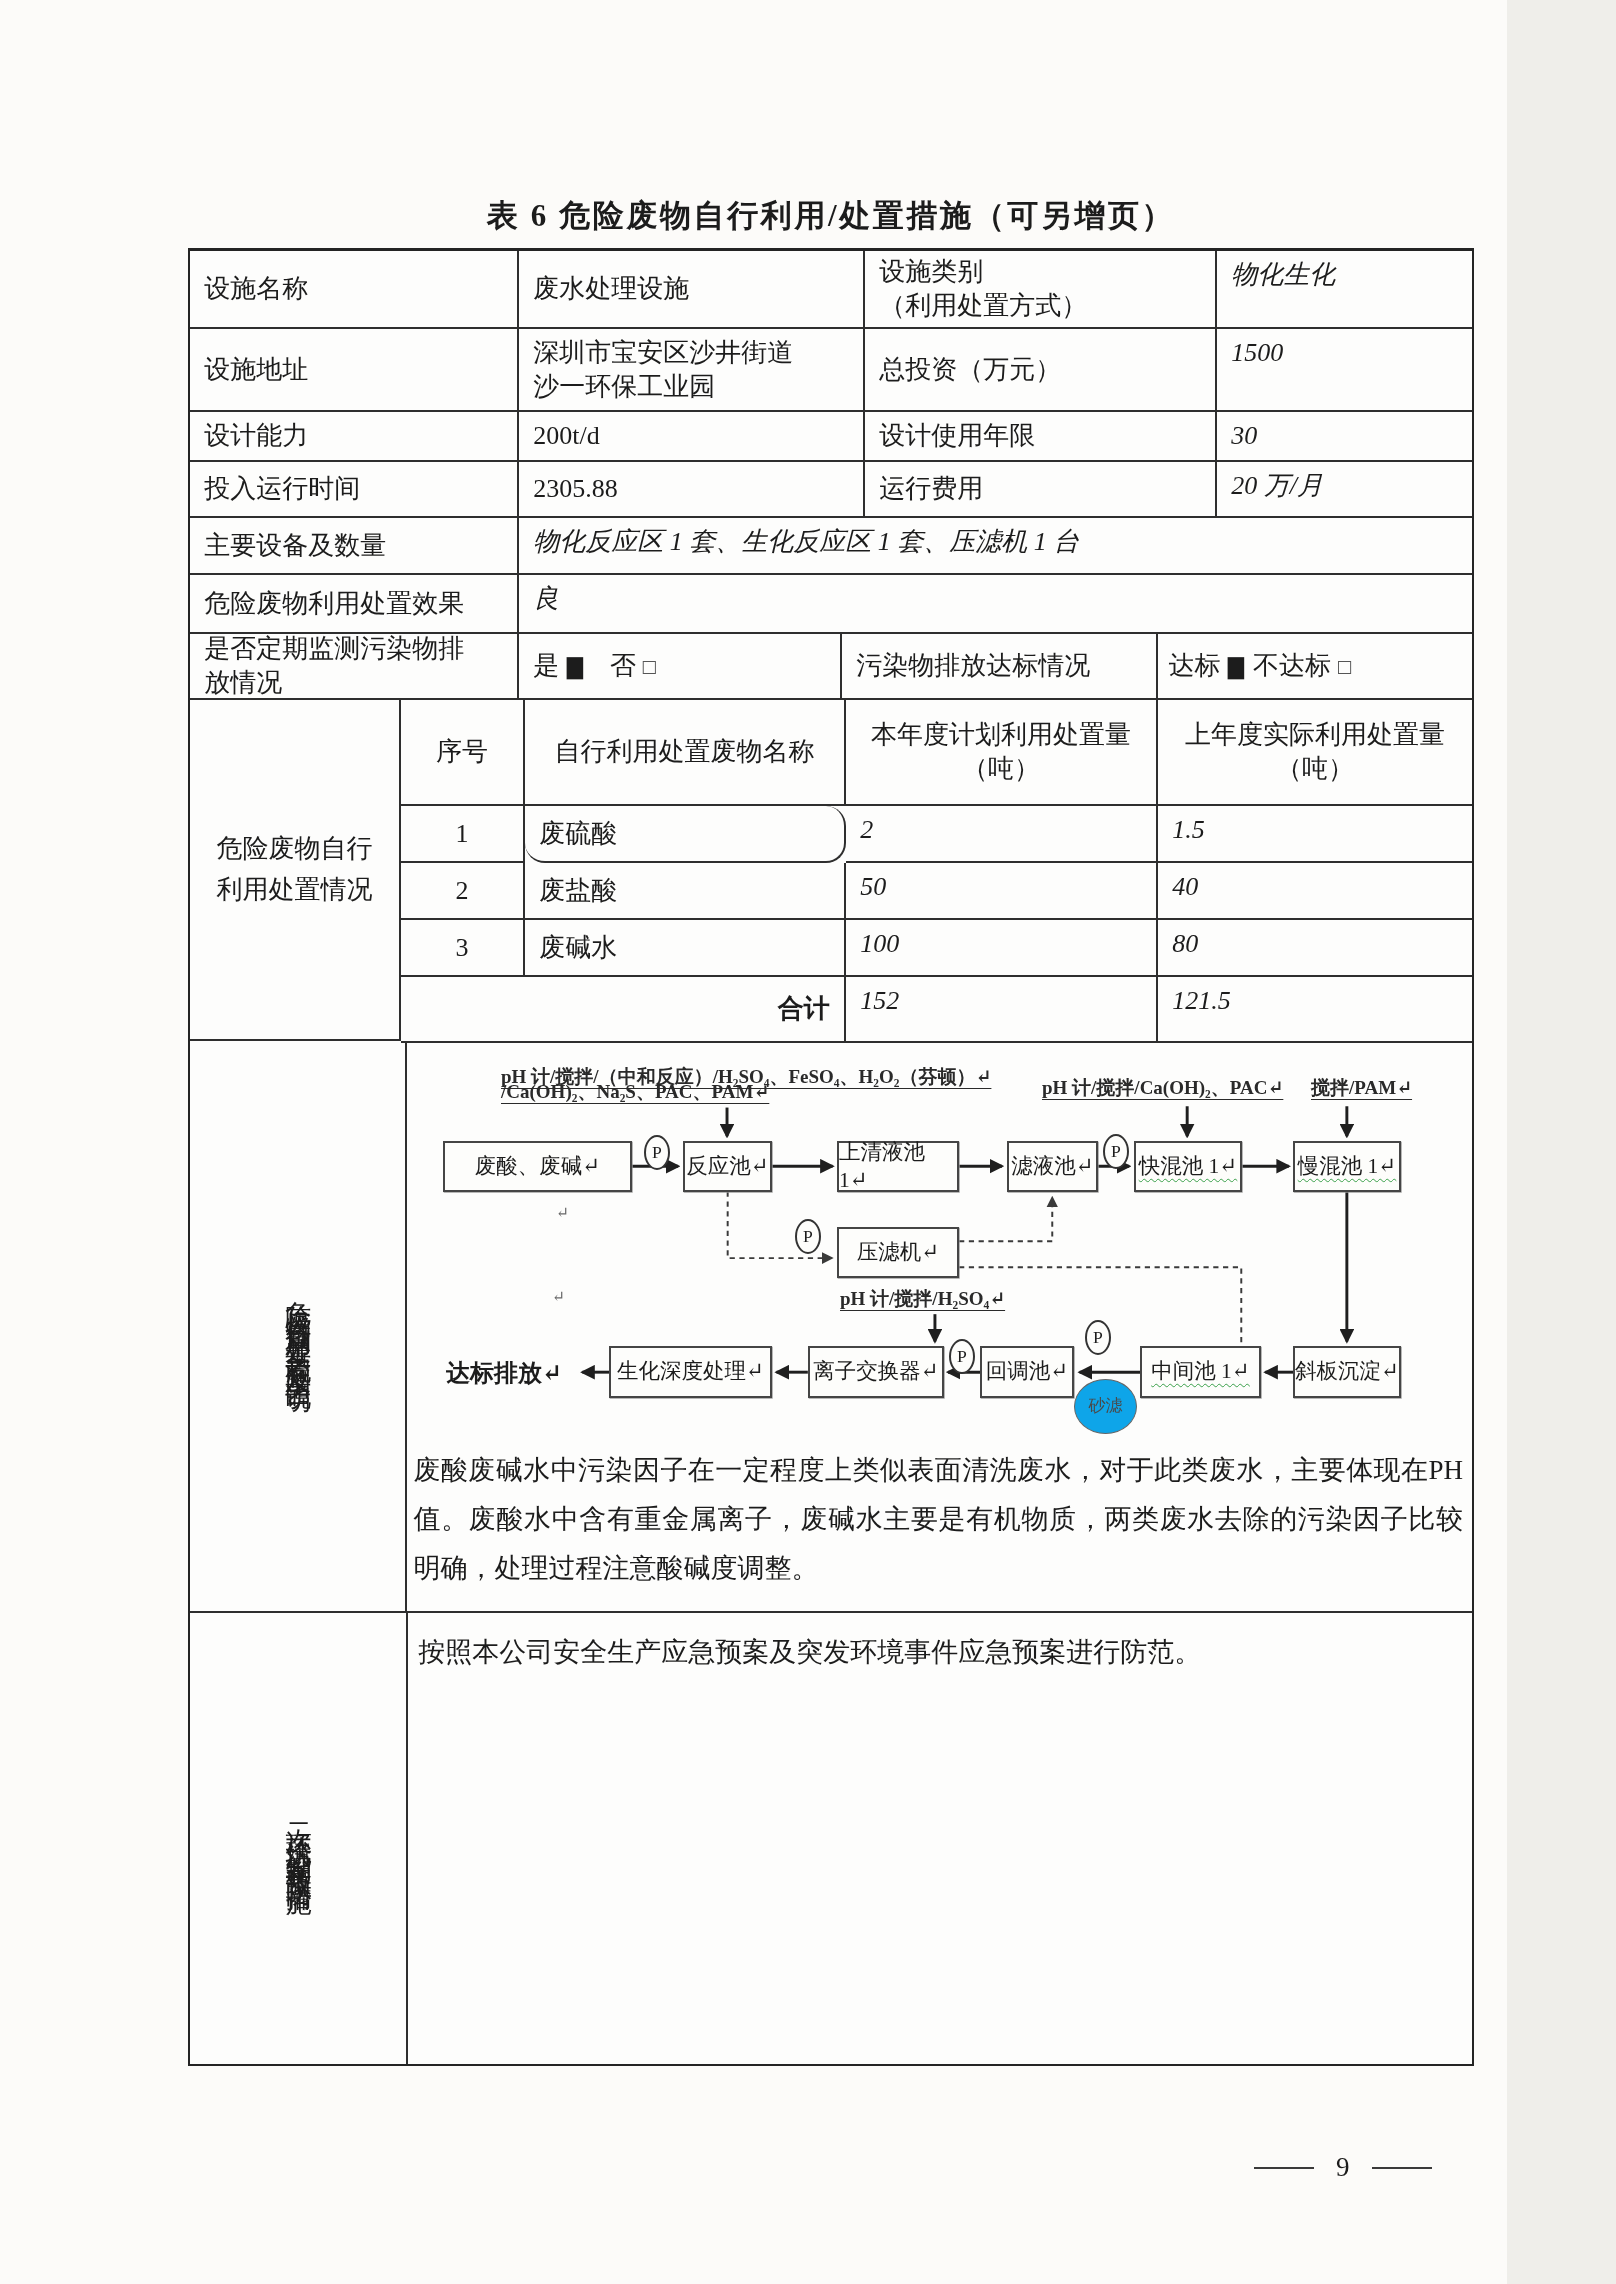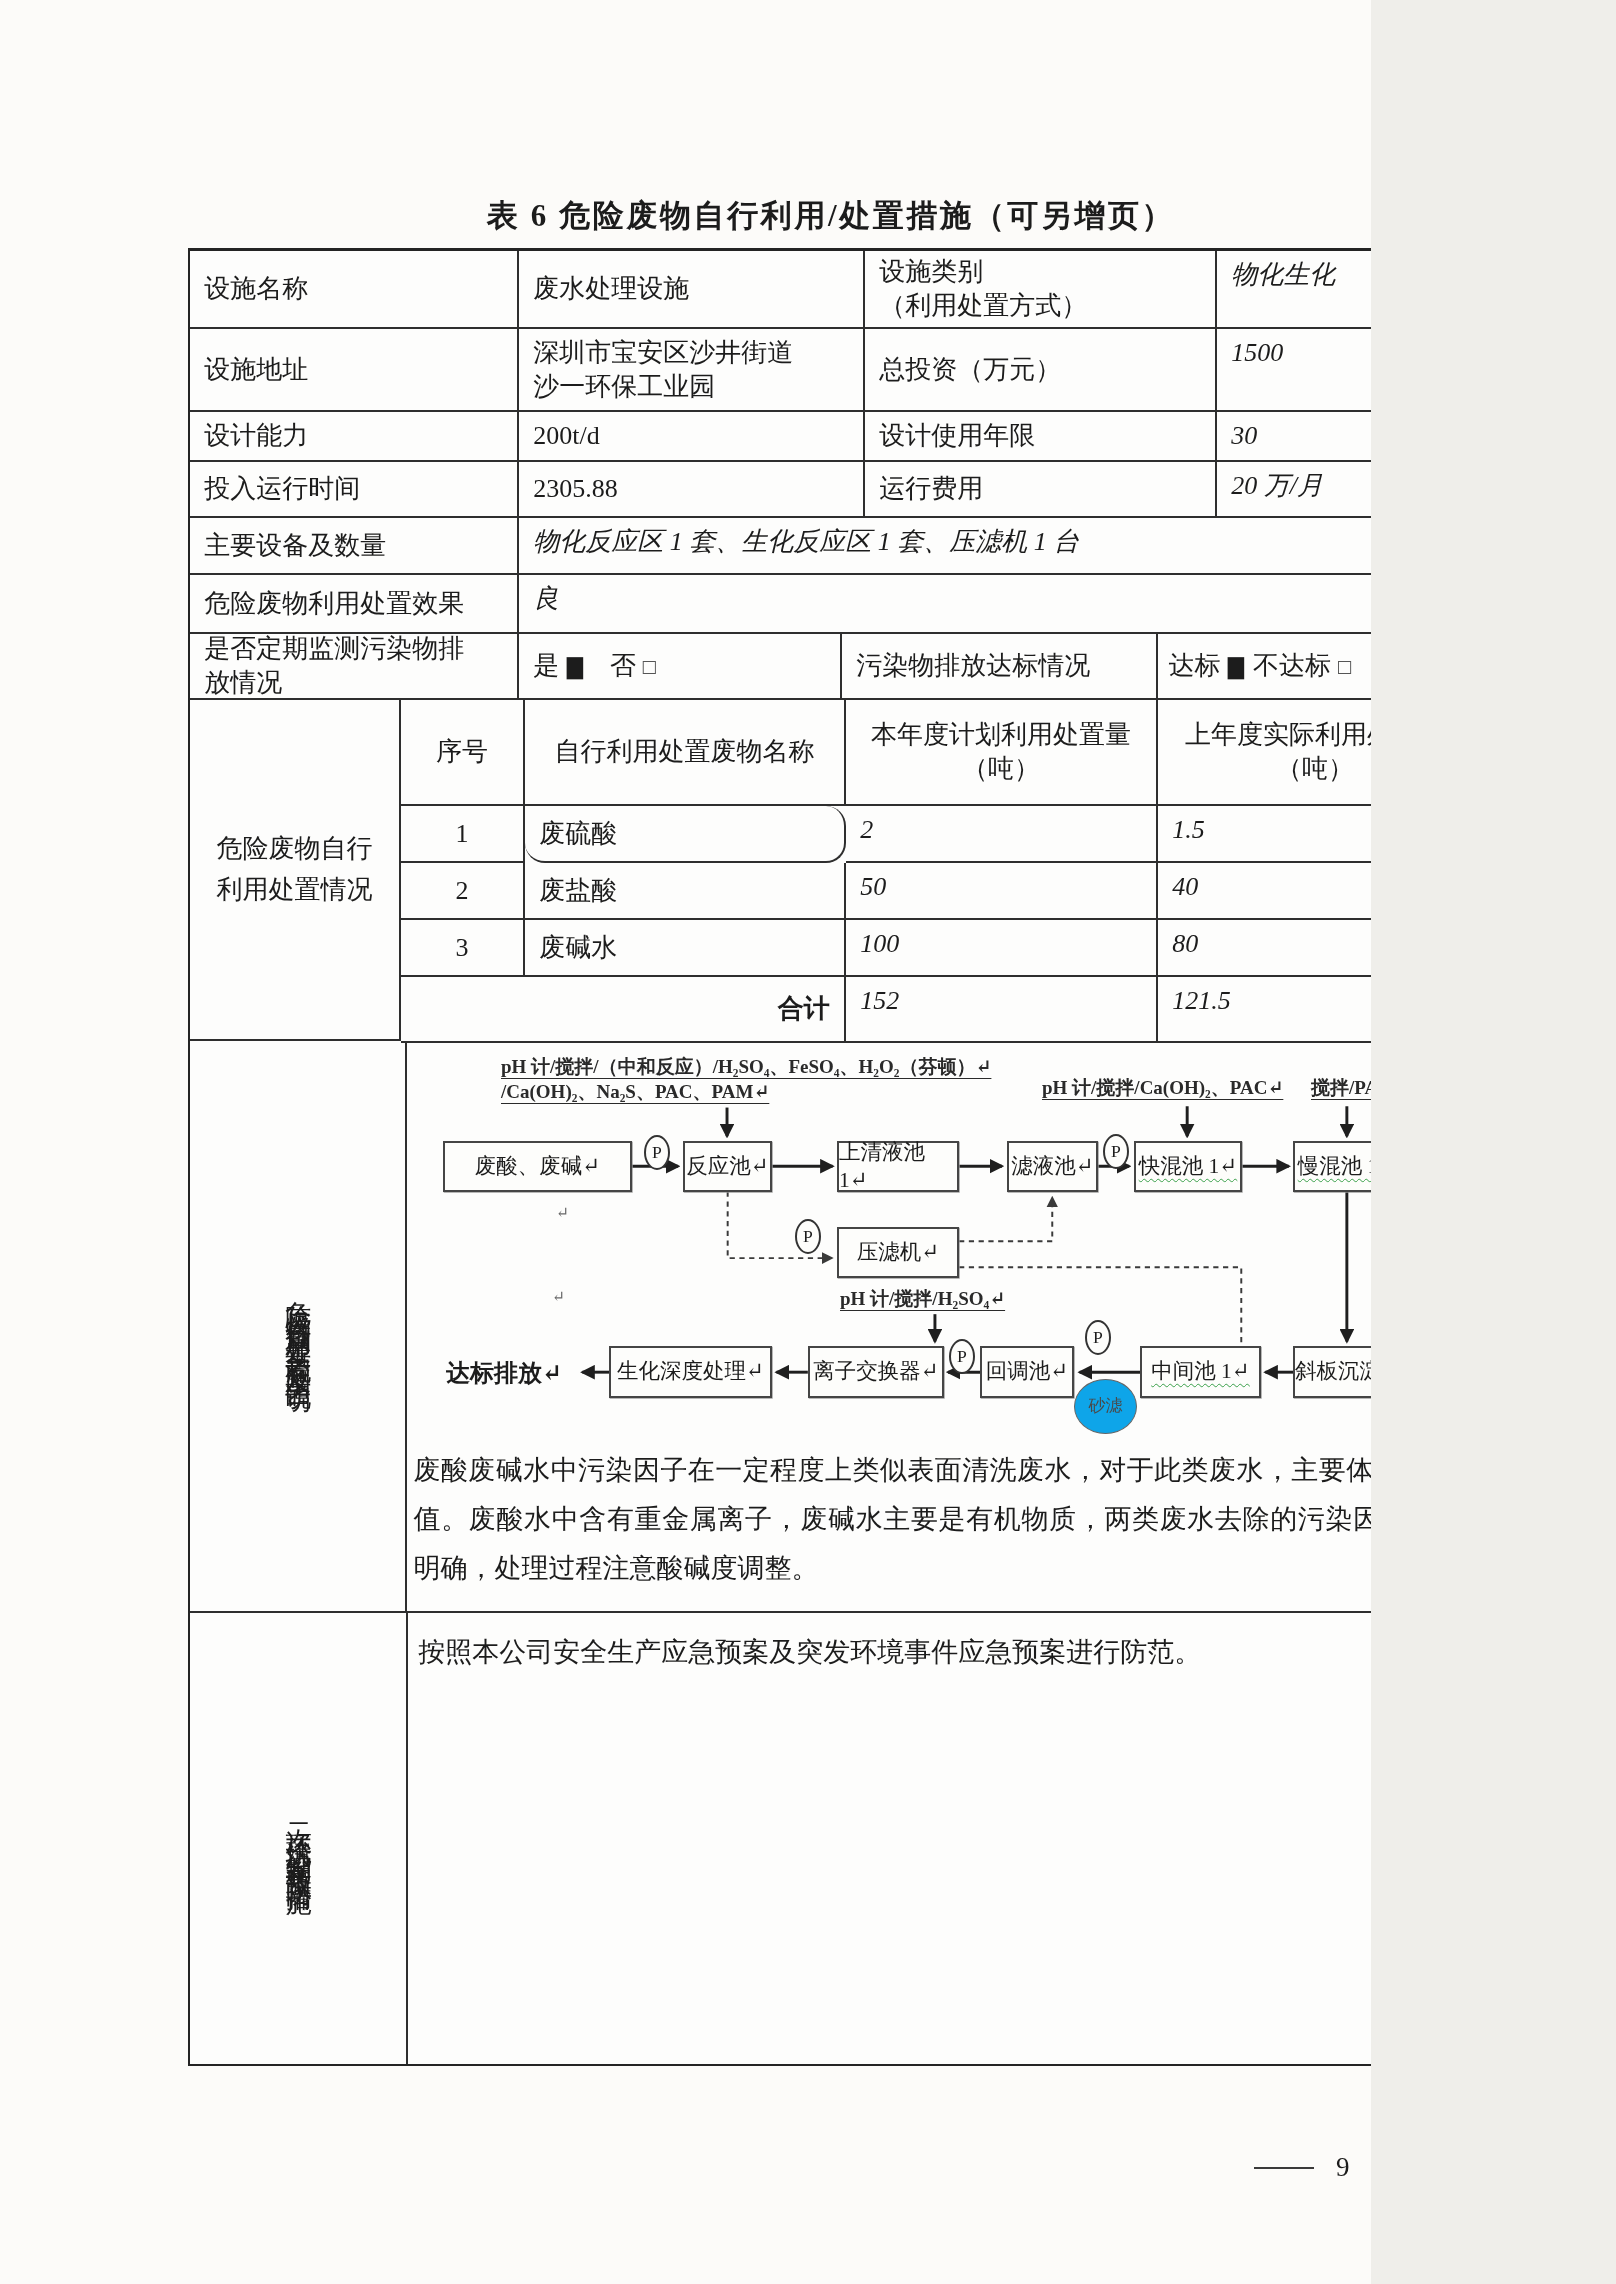--- a/index.html
+++ b/index.html
@@ -1,16 +1,16 @@
 <!DOCTYPE html>
 <html style="font-size:10.4px"><head>
 <meta charset="utf-8">
 <style>
   html,body{margin:0;padding:0;background:#efeeea;}
-  .page{position:relative;width:1371px;height:2284px;background:#fcfbf9;
+  .page{position:relative;width:1507px;height:2284px;background:#fcfbf9;
         font-family:"Liberation Serif","DejaVu Serif","DejaVu Sans",serif;color:#1c1c1c;overflow:hidden;}
   .title{position:absolute;top:195px;left:188px;width:1286px;text-align:center;
          font-size:31px;font-weight:bold;letter-spacing:2.6px;}
   .tbl{position:absolute;left:188px;top:248px;width:1286px;height:1818px;
        border:2px solid #242424;border-top-width:3.3px;box-sizing:border-box;background:#fdfdfc;}
   .r{display:flex;box-sizing:border-box;}
   .c{box-sizing:border-box;border-right:2px solid #2e2e2e;border-bottom:2px solid #2e2e2e;
      display:flex;align-items:center;padding:3.9px 14.3px;font-size:26px;line-height:1.3;}
   .c.last{border-right:none;}
   .c.nb{border-bottom:none;}
@@ -183,21 +183,21 @@
               <path d="M310 508 L269 508" marker-end="url(#ah)"></path>
               <path d="M810 419 L810 461" marker-end="url(#ah)"></path>
             </g>
             <g stroke="#3a3a3a" stroke-width="3" fill="none" stroke-dasharray="8 7">
               <path d="M492 231 L492 333 L652 333" marker-end="url(#ahd)"></path>
               <path d="M847 307 L990 307 L990 240" marker-end="url(#ahd)"></path>
               <path d="M847 347 L1280 347 L1280 492" marker-end="url(#ahd)"></path>
             </g>
           </svg>
 
-          <div class="reagent" style="left:94px;top:14px;">pH 计/搅拌/（中和反应）/H₂SO₄、FeSO₄、H₂O₂（芬顿）↵</div>
+          <div class="reagent" style="left:94px;top:24px;">pH 计/搅拌/（中和反应）/H₂SO₄、FeSO₄、H₂O₂（芬顿）↵</div>
           <div class="reagent" style="left:94px;top:39px;">/Ca(OH)₂、Na₂S、PAC、PAM↵</div>
           <div class="reagent" style="left:635px;top:35px;">pH 计/搅拌/Ca(OH)₂、PAC↵</div>
           <div class="reagent" style="left:904px;top:35px;">搅拌/PAM↵</div>
           <div class="reagent" style="left:433px;top:246px;">pH 计/搅拌/H₂SO₄↵</div>
 
           <div class="pbox" style="left:36px;top:100px;width:189px;height:51px;">废酸、废碱↵</div>
           <div class="pbox" style="left:276px;top:100px;width:89px;height:51px;">反应池↵</div>
           <div class="pbox" style="left:430px;top:100px;width:122px;height:51px;">上清液池 1↵</div>
           <div class="pbox" style="left:600px;top:100px;width:91px;height:51px;">滤液池↵</div>
           <div class="pbox wavy" style="left:727px;top:100px;width:108px;height:51px;">快混池 1↵</div>

